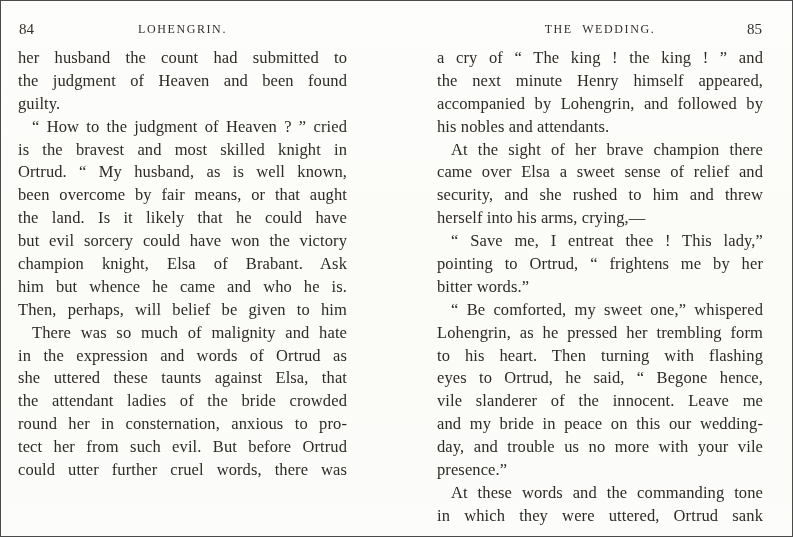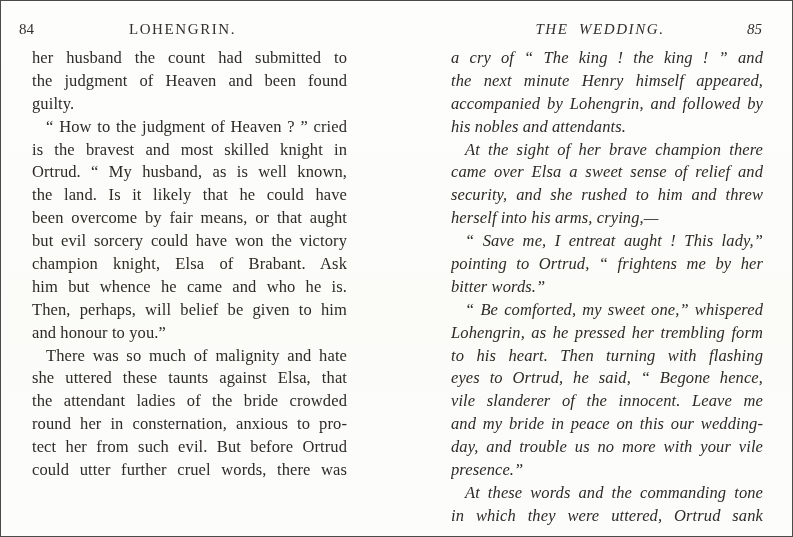--- a/index.html
+++ b/index.html
@@ -18,54 +18,53 @@
     background: linear-gradient(180deg, #fdfdfb 0%, #fbfbf8 60%, #fcfcfa 100%);
     font-family: "Liberation Serif", "DejaVu Serif", serif;
     color: #2e2a26;
   }
   .page {
     position: absolute;
     top: 0;
     height: 535px;
   }
   .page.left  { left: 17px;  width: 329px; }
-  .page.right { left: 436px; width: 326px; font-style: italic; }
+  .page.right { left: 436px; width: 326px; }
 
   .running-head {
     position: absolute;
     top: 17px;
     left: 0;
     right: 0;
     height: 22px;
     line-height: 22px;
   }
   .head-title {
     display: block;
     text-align: center;
-    font-size: 15px;
+    font-size: 12px;
     letter-spacing: 1.6px;
     word-spacing: 5px;
     color: #332f2b;
   }
   .folio {
     position: absolute;
     top: 0;
     font-size: 15px;
     line-height: 22px;
     color: #332f2b;
   }
   .folio.at-left  { left: 1px; }
   .folio.at-right { right: 1px; }
 
   .page-body {
     position: absolute;
     top: 46px;
     left: 0;
     right: 0;
-    margin-left: 14px;
   }
   .line {
     height: 22.9px;
     line-height: 22.9px;
     font-size: 16.5px;
     letter-spacing: 0.1px;
     text-align: justify;
     text-align-last: justify;
     overflow: hidden;
     white-space: nowrap;
@@ -96,28 +95,28 @@
       <span class="folio at-left">84</span>
       <span class="head-title">LOHENGRIN.</span>
     </header>
     <div class="page-body">
         <div class="line just">her husband the count had submitted to</div>
         <div class="line just">the judgment of Heaven and been found</div>
         <div class="line no-just">guilty.</div>
         <div class="line just indent">“ How to the judgment of Heaven ? ” cried</div>
         <div class="line just">is the bravest and most skilled knight in</div>
         <div class="line just">Ortrud. “ My husband, as is well known,</div>
+        <div class="line just">been overcome by fair means, or that aught</div>
         <div class="line just">the land. Is it likely that he could have</div>
-        <div class="line just">been overcome by fair means, or that aught</div>
         <div class="line just">but evil sorcery could have won the victory</div>
         <div class="line just">champion knight, Elsa of Brabant. Ask</div>
         <div class="line just">him but whence he came and who he is.</div>
         <div class="line just">Then, perhaps, will belief be given to him</div>
-        <div class="line no-just">and honour to you.”</div>
         <div class="line just indent">There was so much of malignity and hate</div>
+        <div class="line just">in the expression and words of Ortrud as</div>
         <div class="line just">she uttered these taunts against Elsa, that</div>
         <div class="line just">the attendant ladies of the bride crowded</div>
         <div class="line just">round her in consternation, anxious to pro-</div>
         <div class="line just">tect her from such evil. But before Ortrud</div>
         <div class="line just">could utter further cruel words, there was</div>
       </div>
   </section>
 
   <section class="page right">
     <header class="running-head">
@@ -126,21 +125,21 @@
     </header>
     <div class="page-body">
         <div class="line just">a cry of “ The king ! the king ! ” and</div>
         <div class="line just">the next minute Henry himself appeared,</div>
         <div class="line just">accompanied by Lohengrin, and followed by</div>
         <div class="line no-just">his nobles and attendants.</div>
         <div class="line just indent">At the sight of her brave champion there</div>
         <div class="line just">came over Elsa a sweet sense of relief and</div>
         <div class="line just">security, and she rushed to him and threw</div>
         <div class="line no-just">herself into his arms, crying,—</div>
-        <div class="line just indent">“ Save me, I entreat aught ! This lady,”</div>
+        <div class="line just indent">“ Save me, I entreat thee ! This lady,”</div>
         <div class="line just">pointing to Ortrud, “ frightens me by her</div>
         <div class="line no-just">bitter words.”</div>
         <div class="line just indent">“ Be comforted, my sweet one,” whispered</div>
         <div class="line just">Lohengrin, as he pressed her trembling form</div>
         <div class="line just">to his heart. Then turning with flashing</div>
         <div class="line just">eyes to Ortrud, he said, “ Begone hence,</div>
         <div class="line just">vile slanderer of the innocent. Leave me</div>
         <div class="line just">and my bride in peace on this our wedding-</div>
         <div class="line just">day, and trouble us no more with your vile</div>
         <div class="line no-just">presence.”</div>

